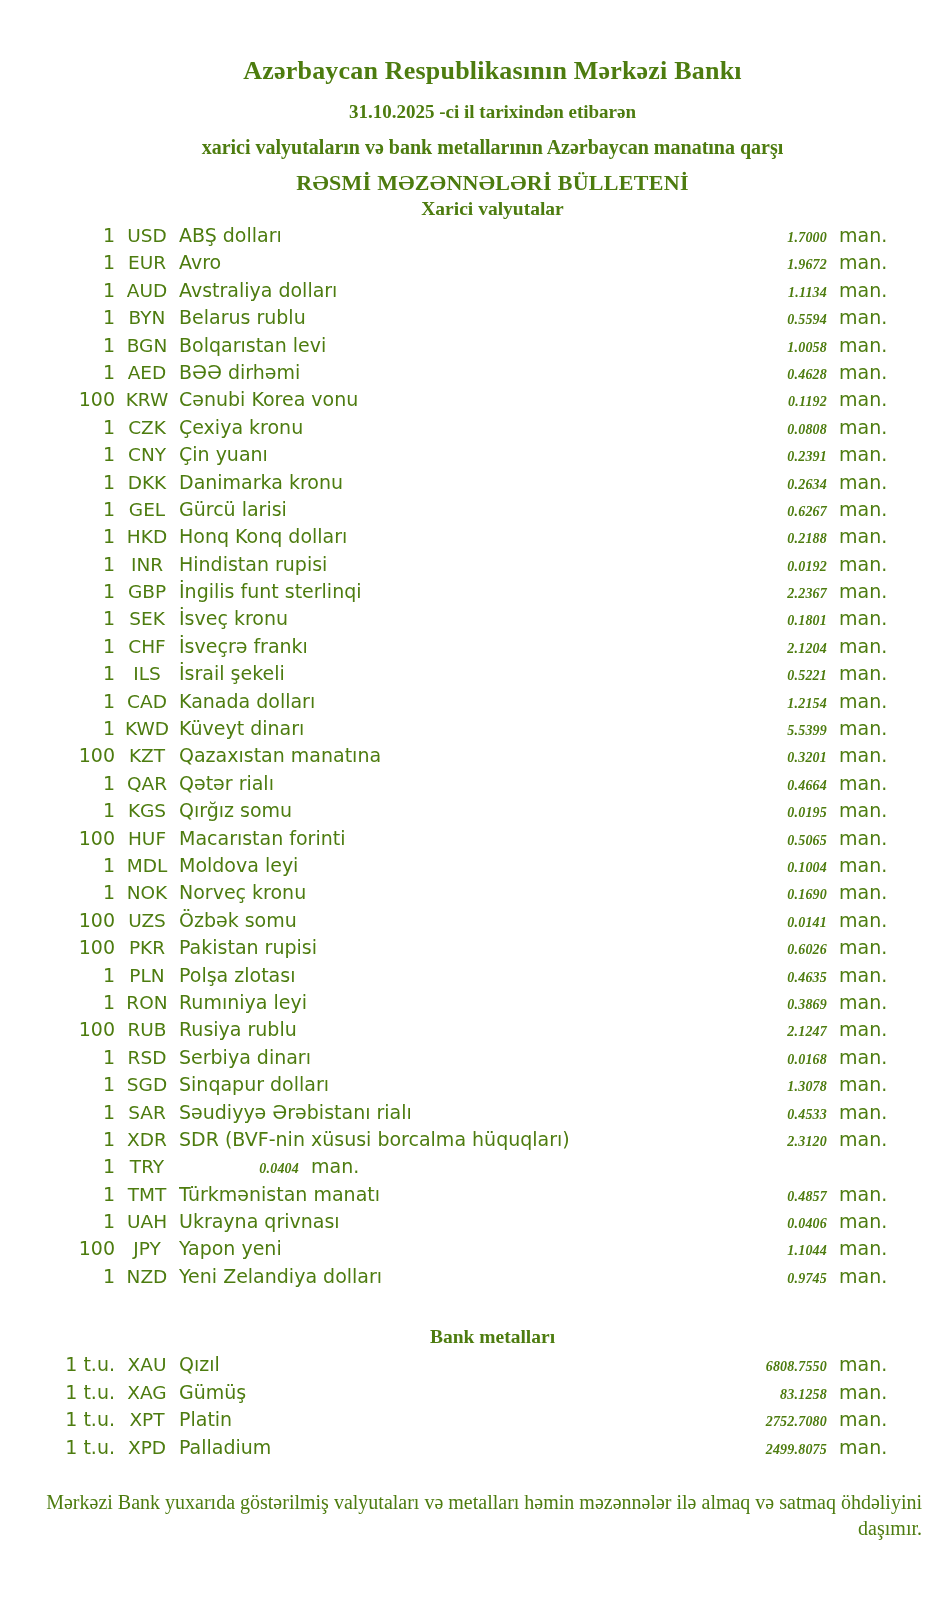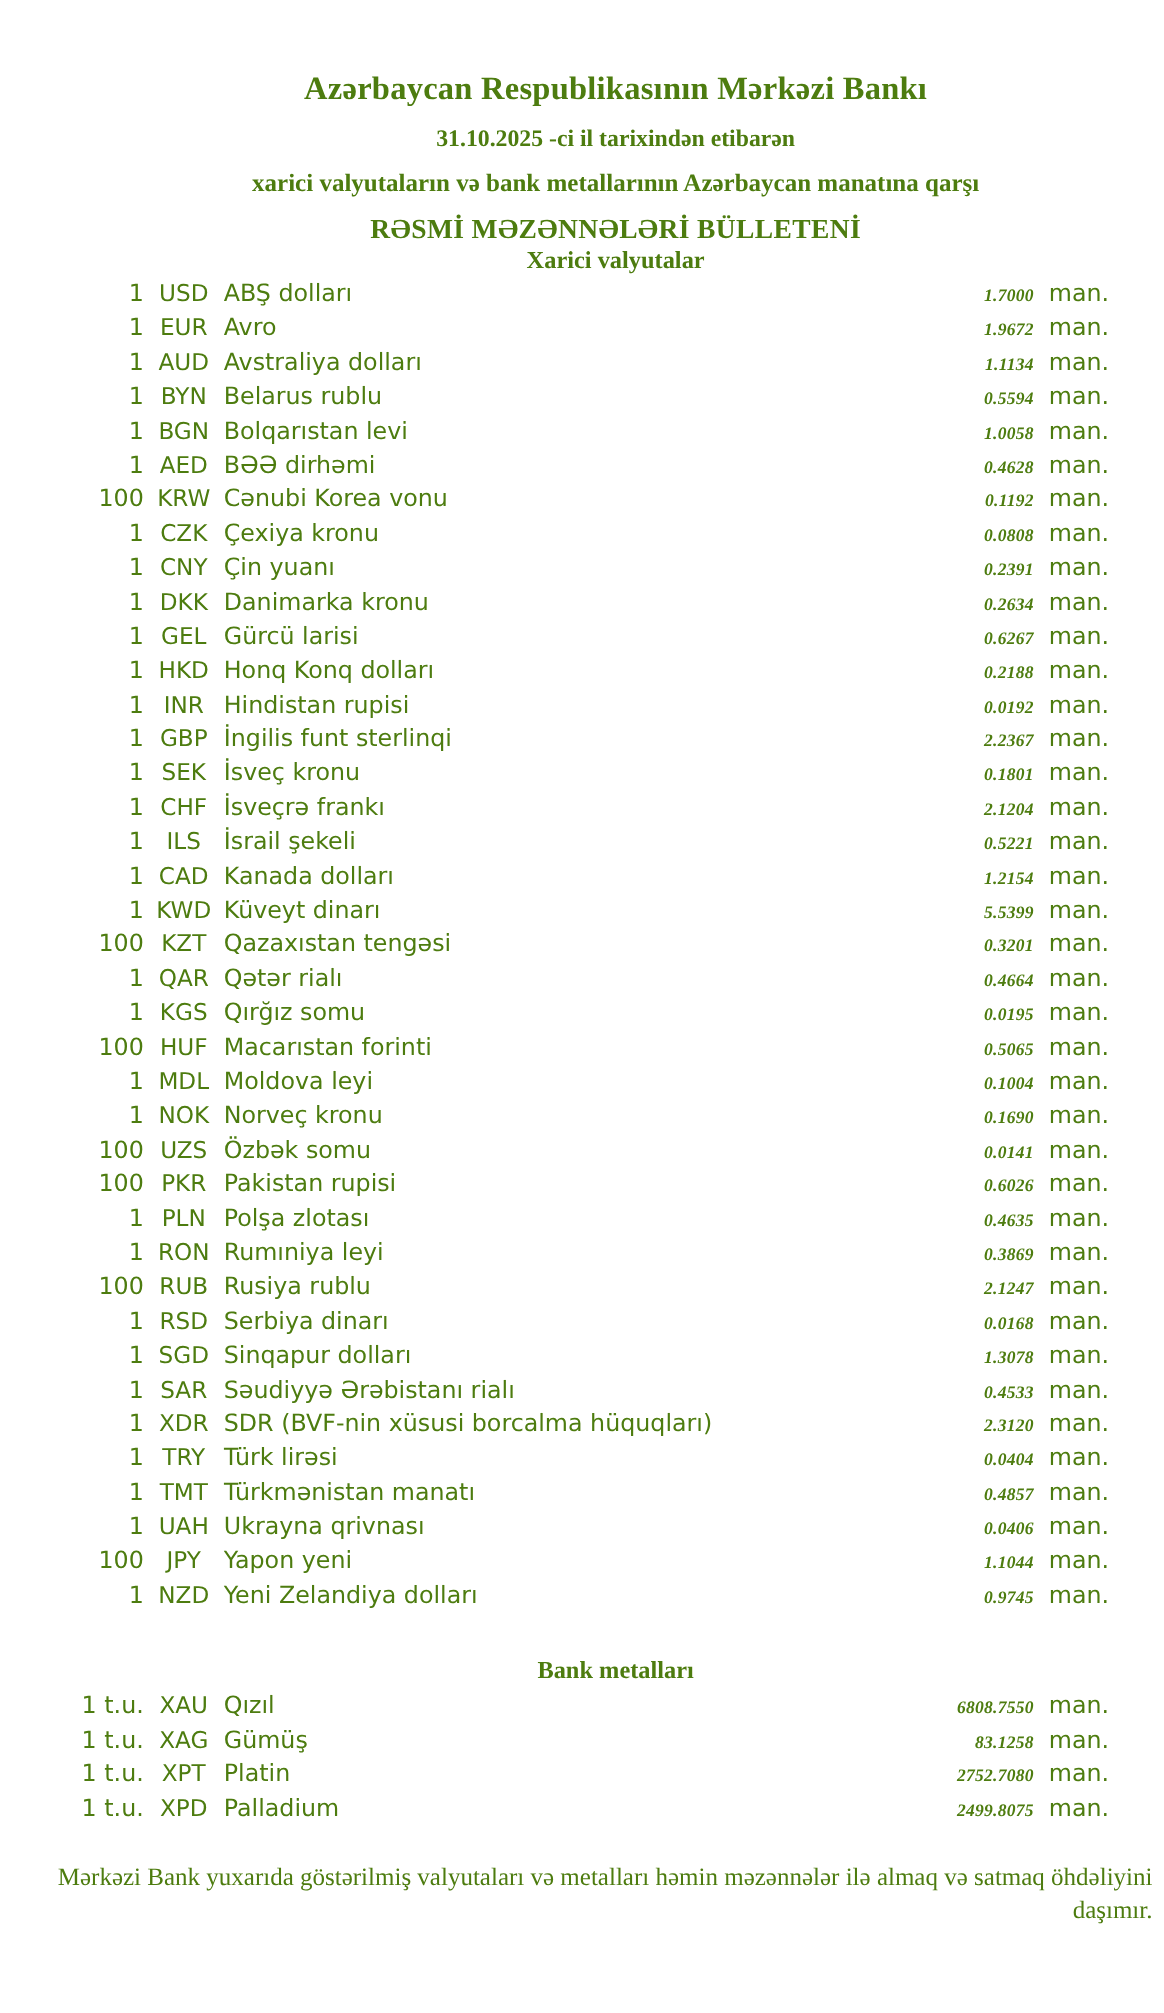--- a/index.html
+++ b/index.html
@@ -246,21 +246,21 @@
         <span class="qty">1</span>
         <span class="code">KWD</span>
         <span class="name">Küveyt dinarı</span>
         <span class="rate">5.5399</span>
         <span class="unit">man.</span>
       </div>
 
       <div class="row">
         <span class="qty">100</span>
         <span class="code">KZT</span>
-        <span class="name">Qazaxıstan tengəsi</span>
+        <span class="name">Qazaxıstan manatına</span>
         <span class="rate">0.3201</span>
         <span class="unit">man.</span>
       </div>
 
       <div class="row">
         <span class="qty">1</span>
         <span class="code">QAR</span>
         <span class="name">Qətər rialı</span>
         <span class="rate">0.4664</span>
         <span class="unit">man.</span>
@@ -366,21 +366,20 @@
         <span class="qty">1</span>
         <span class="code">XDR</span>
         <span class="name">SDR (BVF-nin xüsusi borcalma hüquqları)</span>
         <span class="rate">2.3120</span>
         <span class="unit">man.</span>
       </div>
 
       <div class="row">
         <span class="qty">1</span>
         <span class="code">TRY</span>
-        <span class="name">Türk lirəsi</span>
         <span class="rate">0.0404</span>
         <span class="unit">man.</span>
       </div>
 
       <div class="row">
         <span class="qty">1</span>
         <span class="code">TMT</span>
         <span class="name">Türkmənistan manatı</span>
         <span class="rate">0.4857</span>
         <span class="unit">man.</span>

